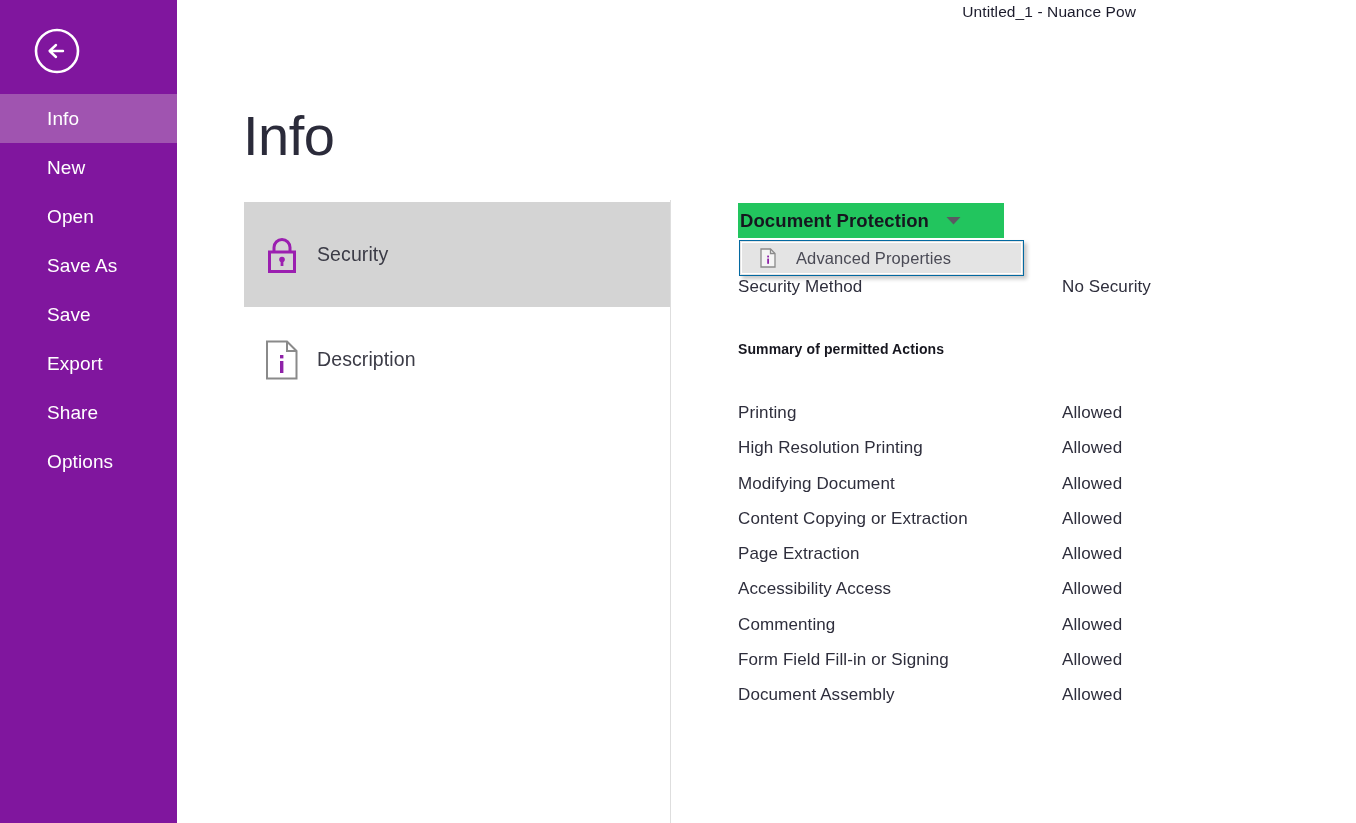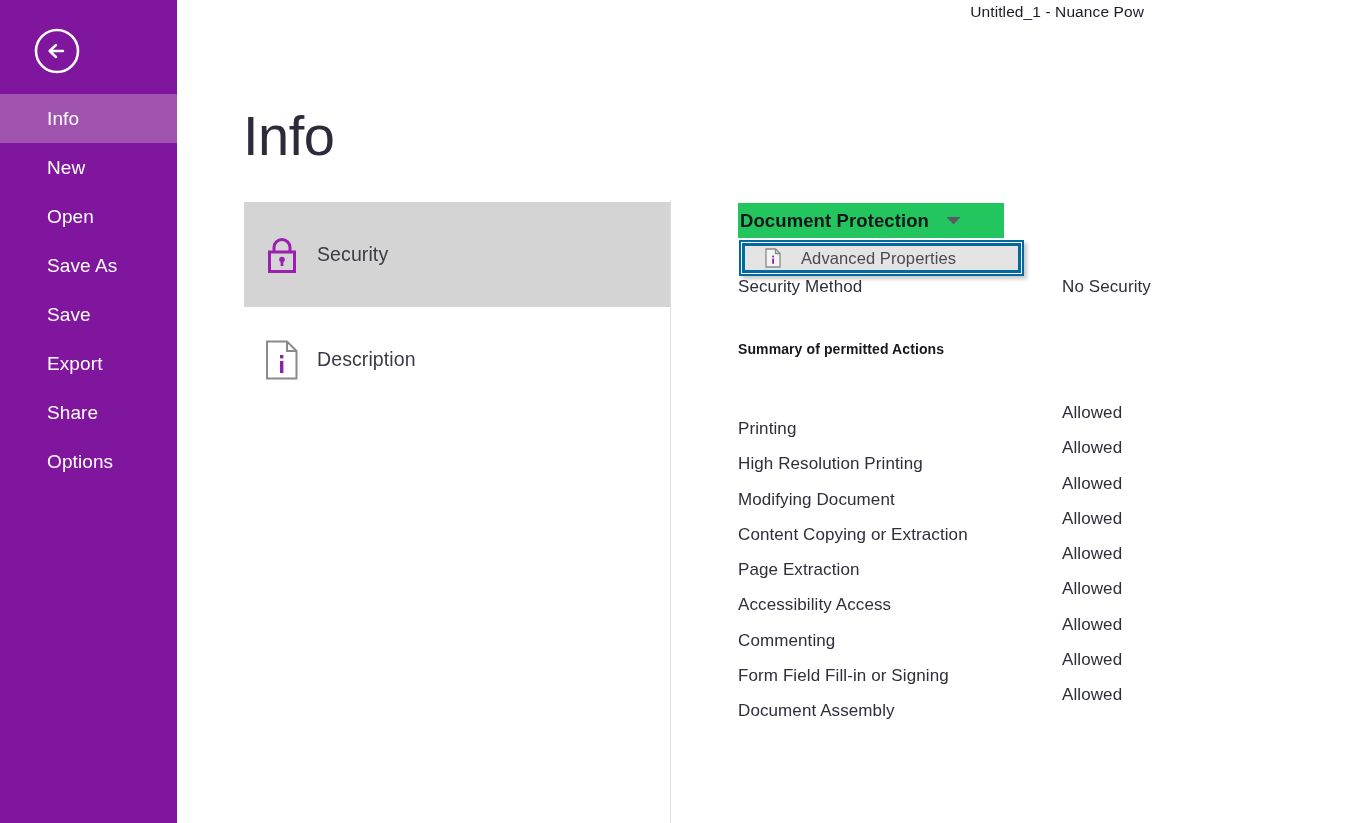--- a/index.html
+++ b/index.html
@@ -13,21 +13,21 @@
     background: #ffffff;
     font-family: "Liberation Sans", sans-serif;
     overflow: hidden;
     position: relative;
     -webkit-font-smoothing: antialiased;
   }
 
   
   #titlebar {
     position: absolute;
-    top: 0; left: 16px;
+    top: 0; left: 8px;
     width: 1128px;
     height: 26px;
     background: #ffffff;
     z-index: 5;
   }
   #titlebar .title-text {
     position: absolute;
     right: 0px;
     top: 3px;
     font-size: 15.5px;
@@ -173,21 +173,21 @@
   }
 
   
   #protection-menu {
     position: absolute;
     left: 1px;
     top: 240px;
     width: 285px;
     height: 36px;
     background: #e4e4e4;
-    border: 6px solid #0369a1;
+    border: 1px solid #0369a1;
     outline: 1px solid #ffffff;
     outline-offset: -3px;
     box-shadow: 3px 3px 4px rgba(0,0,0,0.22);
     box-sizing: border-box;
     display: flex;
     align-items: center;
     z-index: 20;
   }
   #protection-menu .menu-icon {
     width: 30px;
@@ -248,21 +248,20 @@
     height: 35.3px;
     font-size: 17px;
     color: #2e2e3c;
     letter-spacing: 0.1px;
   }
   .perm-row .p-key {
     position: absolute;
     left: 0;
     top: 0;
     white-space: nowrap;
-    margin-top: 16px;
   }
   .perm-row .p-val {
     position: absolute;
     left: 324px;
     top: 0;
     white-space: nowrap;
   }
 </style>
 </head>
 <body>

